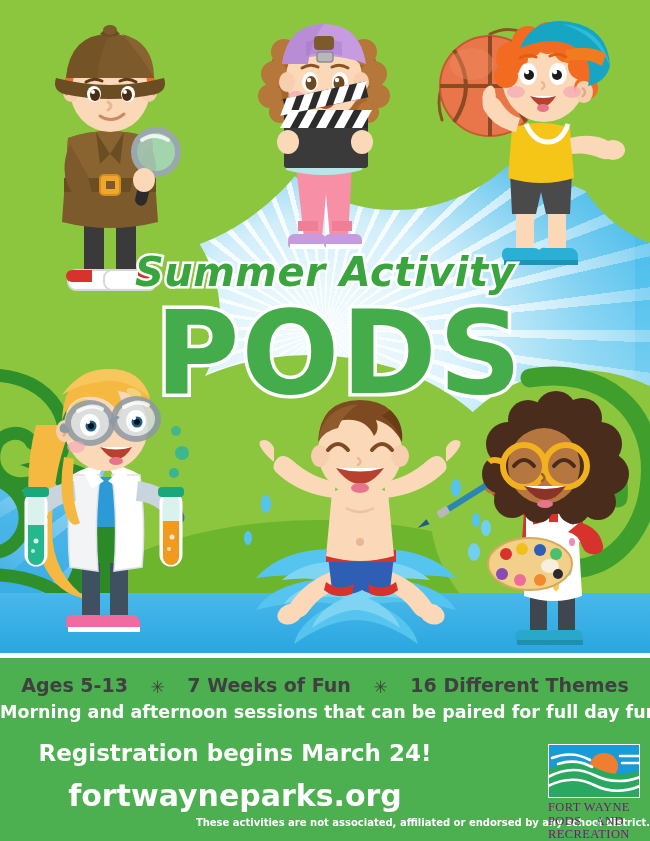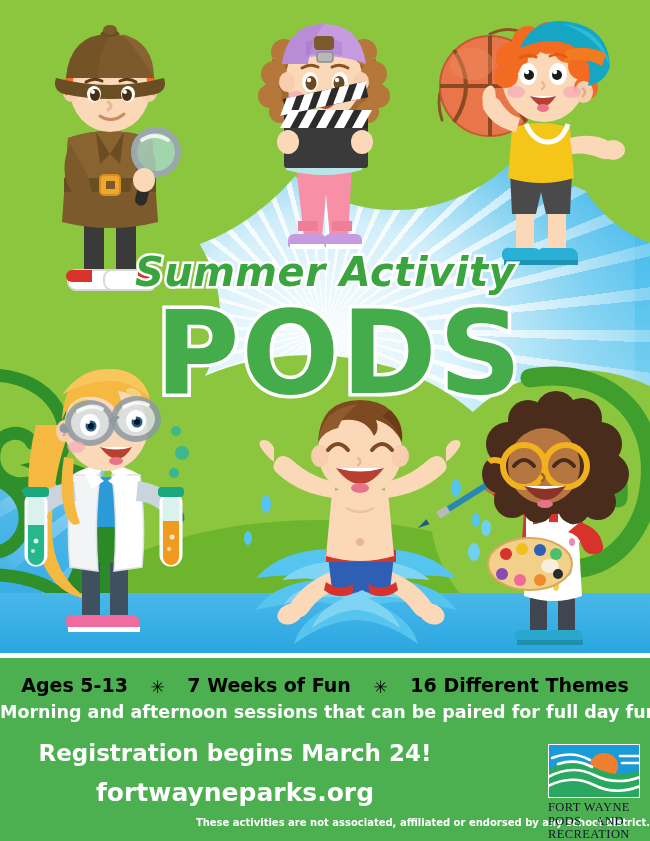--- a/index.html
+++ b/index.html
@@ -71,36 +71,36 @@
     color:#45ac4b;
     -webkit-text-stroke:7px #ffffff;paint-order:stroke fill;
     line-height:.96;margin:6px 0 0 0;padding-left:29px;
   }
 
   
   .banner{position:absolute;left:0;top:658px;width:650px;height:183px;background:#4caf50;}
   .band-line{position:absolute;left:0;top:653px;width:650px;height:5px;background:#ffffff;}
 
   .b-row1{position:absolute;left:0;top:16px;width:650px;text-align:center;
-    font-family:"DejaVu Sans",sans-serif;font-weight:700;font-size:19px;color:#000000;white-space:nowrap;}
+    font-family:"DejaVu Sans",sans-serif;font-weight:700;font-size:19px;color:#404040;white-space:nowrap;}
   .b-row1 .sep{display:inline-block;margin:0 16px;font-size:17px;vertical-align:middle;}
   .b-row1 .seg{display:inline-block;}
   .b-row2{position:absolute;left:0;top:44px;width:650px;text-align:center;
     font-family:"DejaVu Sans",sans-serif;font-weight:700;font-size:17.5px;color:#ffffff;white-space:nowrap;}
   .b-reg{position:absolute;left:0;top:82px;width:470px;text-align:center;
     font-family:"DejaVu Sans",sans-serif;font-weight:700;font-size:23px;color:#ffffff;}
   .b-url{position:absolute;left:0;top:120px;width:470px;text-align:center;
-    font-family:"DejaVu Sans",sans-serif;font-weight:700;font-size:25px;color:#ffffff;}
+    font-family:"DejaVu Sans",sans-serif;font-weight:700;font-size:30px;color:#ffffff;}
   .b-disc{position:absolute;left:0;top:159px;width:650px;text-align:right;
     font-family:"DejaVu Sans",sans-serif;font-weight:700;font-size:10px;color:#ffffff;}
 
   
   .logo{position:absolute;left:548px;top:86px;width:92px;}
   .logo-mark{width:92px;height:54px;display:block;}
-  .logo-txt{margin-top:3px;font-family:"Liberation Serif",serif;color:#0f172a;
+  .logo-txt{margin-top:3px;font-family:"Liberation Serif",serif;color:#701a75;
     font-size:12.5px;line-height:13.5px;letter-spacing:.4px;}
   .logo-txt div{white-space:nowrap;}
   .logo-txt .r2 span{display:inline-block;}
   .logo-txt .r2 .sp{width:14px;}
 </style>
 </head>
 <body>
 
 <div class="poster">
 

